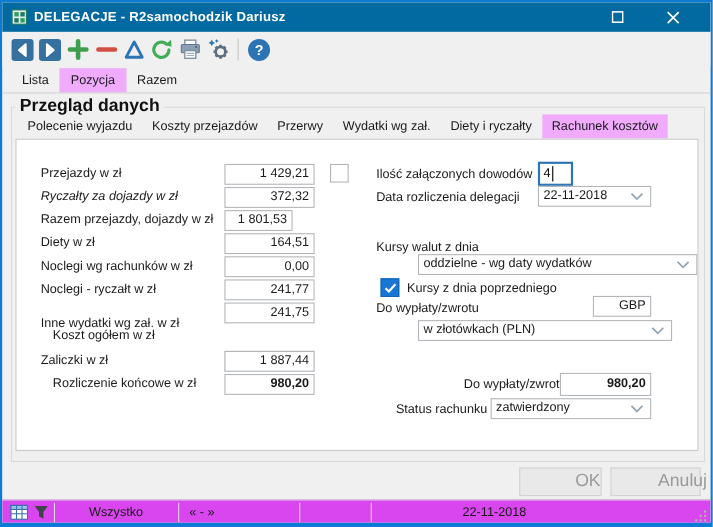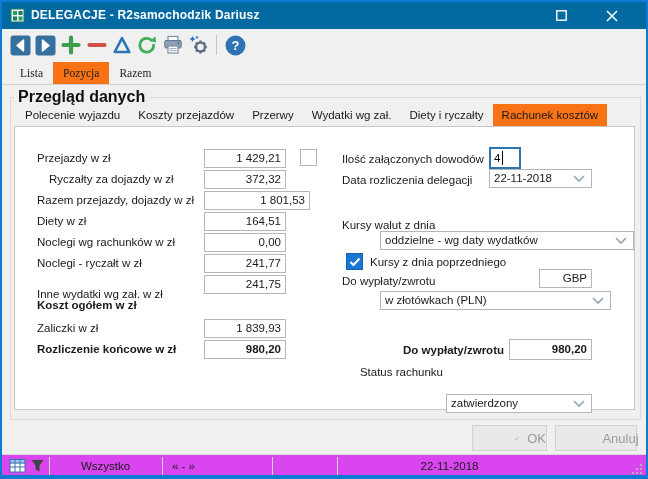--- a/index.html
+++ b/index.html
@@ -14,44 +14,44 @@
   
   .titlebar { position:absolute; left:0; top:0; width:100%; height:27px; background:#0369a1; }
   .title-text { position:absolute; left:29px; top:0; line-height:27px; color:#fff; font-weight:bold; font-size:12px; letter-spacing:.2px; }
   .cap-btn { position:absolute; top:0; height:27px; width:40px; display:flex; align-items:center; justify-content:center; cursor:default; }
   
   .toolbar { position:absolute; left:0; top:27px; width:100%; height:32px; background:#f0f0f0; }
   .tbtn { position:absolute; top:4px; width:24px; height:24px; display:flex; align-items:center; justify-content:center; }
   .tsep { position:absolute; top:6px; width:1px; height:20px; background:#c6c6c6; }
   
   .tab { position:absolute; top:0; height:22px; line-height:22px; padding:0 10px; font-size:11.5px; color:#1a1a1a; white-space:nowrap; }
-  .tab.active { background:#f97316; }
-  .tabrow-outer { position:absolute; left:8px; top:60px; height:22px;font-family:Liberation Serif, serif; }
+  .tab.active { background:#f0abfc; }
+  .tabrow-outer { position:absolute; left:8px; top:60px; height:22px; }
   .tabrow-outer .tab { position:relative; float:left; }
   .tabline { position:absolute; left:0; top:82px; width:100%; height:1px; background:#d2d2d2; }
   
   .gbox { position:absolute; left:8px; top:95px; width:631px; height:323px; border:1px solid #dadada; }
   .gbox-label { position:absolute; left:12px; top:86px; padding:0 4px; background:#f0f0f0; font-weight:bold; font-size:16px; color:#111; }
   .tabrow-inner { position:absolute; left:14px; top:102px; height:22px; }
   .tabrow-inner .tab { position:relative; float:left; padding:0 9px; }
   .panel { position:absolute; left:12px; top:124px; width:621px; height:284px; background:#fff; border:1px solid #c8c8c8; }
   
   .lbl { position:absolute; font-size:11.5px; color:#1a1a1a; height:19px; line-height:19px; white-space:nowrap; }
-  .lbl.b { font-weight:bold; }
+  .lbl.b { font-weight:normal;margin-left:11px; }
   .fld { position:absolute; height:19px; line-height:17px; background:#fff; border:1px solid #b3b6ba; font-size:11.5px; color:#1a1a1a; text-align:right; padding:0 4px; }
   .fld.b { font-weight:bold; }
   .combo { position:absolute; height:19px; background:#fff; border:1px solid #b3b6ba; font-size:11.5px; color:#1a1a1a; }
   .combo .ctxt { position:absolute; left:4px; top:0; height:17px; line-height:17px; white-space:nowrap; }
   .combo svg { position:absolute; right:6px; top:5px; }
   .cb { position:absolute; width:17px; height:17px; background:#fff; border:1px solid #b5b5b5; }
   .cb.on { background:#1877d2; border-color:#1465b4; display:flex; align-items:center; justify-content:center; }
   .focus-input { position:absolute; background:#fff; border:2px solid #2e75b6; font-size:11.5px; color:#000; }
   .caret { position:absolute; width:1px; background:#000; }
   
-  .btn { position:absolute; top:423px; height:26px; background:#e9e9e9; border:1px solid #d2d2d2; display:flex; align-items:center; justify-content:center; gap:8px; font-size:13px; color:#9a9a9a;padding-left:41px; }
+  .btn { position:absolute; top:423px; height:26px; background:#e9e9e9; border:1px solid #d2d2d2; display:flex; align-items:center; justify-content:center; gap:8px; font-size:16px; color:#9a9a9a;padding-left:41px; }
   
   .statusbar { position:absolute; left:0; top:452px; width:100%; height:23px; background:#d946ef; border-top:1px solid #d7d7d7; }
   .sdiv { position:absolute; top:2px; width:1px; height:18px; background:#d8d8d8; }
   .stext { position:absolute; top:0; height:22px; line-height:22px; font-size:11.5px; color:#1a1a1a; }
 </style>
 </head>
 <body>
 
 <div class="win">
 
@@ -156,43 +156,43 @@
     <div class="tab"><span>Diety i ryczałty</span></div>
     <div class="tab active"><span>Rachunek kosztów</span></div>
   </div>
 
   <div class="panel"></div>
 
   <div class="lbl" style="left:35px;top:147px;">Przejazdy w zł</div>
   <div class="fld" style="left:202px;top:147px;width:82px;">1 429,21</div>
   <div class="cb" style="left:298px;top:147px;"></div>
 
-  <div class="lbl" style="left:47px;top:168px;">Ryczałty za dojazdy w zł</div>
+  <div class="lbl" style="left:35px;top:168px;font-style:italic;">Ryczałty za dojazdy w zł</div>
   <div class="fld" style="left:202px;top:168px;width:82px;">372,32</div>
 
   <div class="lbl" style="left:35px;top:189px;">Razem przejazdy, dojazdy w zł</div>
-  <div class="fld" style="left:202px;top:189px;width:106px;">1 801,53</div>
+  <div class="fld" style="left:202px;top:189px;width:62px;">1 801,53</div>
 
   <div class="lbl" style="left:35px;top:210px;">Diety w zł</div>
   <div class="fld" style="left:202px;top:210px;width:82px;">164,51</div>
 
   <div class="lbl" style="left:35px;top:231px;">Noclegi wg rachunków w zł</div>
   <div class="fld" style="left:202px;top:231px;width:82px;">0,00</div>
 
   <div class="lbl" style="left:35px;top:252px;">Noclegi - ryczałt w zł</div>
   <div class="fld" style="left:202px;top:252px;width:82px;">241,77</div>
 
   <div class="lbl" style="left:35px;top:273px;margin-top:10px;">Inne wydatki wg zał. w zł</div>
   <div class="fld" style="left:202px;top:273px;width:82px;">241,75</div>
 
   <div class="lbl b" style="left:35px;top:294px;">Koszt ogółem w zł</div>
   <div class="fld" style="left:202px;top:294px;width:82px;margin-top:23px;">2 449,56</div>
 
   <div class="lbl" style="left:35px;top:317px;">Zaliczki w zł</div>
-  <div class="fld" style="left:202px;top:317px;width:82px;">1 839,93</div>
+  <div class="fld" style="left:202px;top:317px;width:82px;">1 887,44</div>
 
   <div class="lbl b" style="left:35px;top:338px;">Rozliczenie końcowe w zł</div>
   <div class="fld b" style="left:202px;top:338px;width:82px;">980,20</div>
 
   <div class="lbl" style="left:340px;top:148px;">Ilość załączonych dowodów</div>
   <div class="focus-input" style="left:487px;top:145px;width:32px;height:22px;">
     <span style="position:absolute;left:3px;top:2px;line-height:14px;">4</span>
     <span class="caret" style="left:11px;top:2px;height:14px;"></span>
   </div>
 
@@ -226,21 +226,21 @@
     <span class="ctxt">w złotówkach (PLN)</span>
     <svg width="12" height="8" viewBox="0 0 12 8">
         <path d="M1 1 l5 5 5-5" stroke="#93a5b5" stroke-width="1.6" fill="none"></path>
       </svg>
   </div>
 
   <div class="lbl b" style="left:340px;top:339px;width:162px;text-align:right;">Do wypłaty/zwrotu</div>
   <div class="fld b" style="left:507px;top:337px;width:83px;height:21px;line-height:19px;">980,20</div>
 
   <div class="lbl" style="left:340px;top:361px;width:101px;text-align:right;">Status rachunku</div>
-  <div class="combo" style="left:444px;top:360px;width:146px;margin-top:32px;">
+  <div class="combo" style="left:444px;top:360px;width:146px;">
     <span class="ctxt">zatwierdzony</span>
     <svg width="12" height="8" viewBox="0 0 12 8">
         <path d="M1 1 l5 5 5-5" stroke="#93a5b5" stroke-width="1.6" fill="none"></path>
       </svg>
   </div>
 
   <div class="btn" style="left:470px;width:75px;">
     <svg width="15" height="13" viewBox="0 0 15 13">
         <path d="M2 7 l4 4 L13 2" stroke="#b3b3b3" stroke-width="2.4" fill="none"></path>
       </svg>

